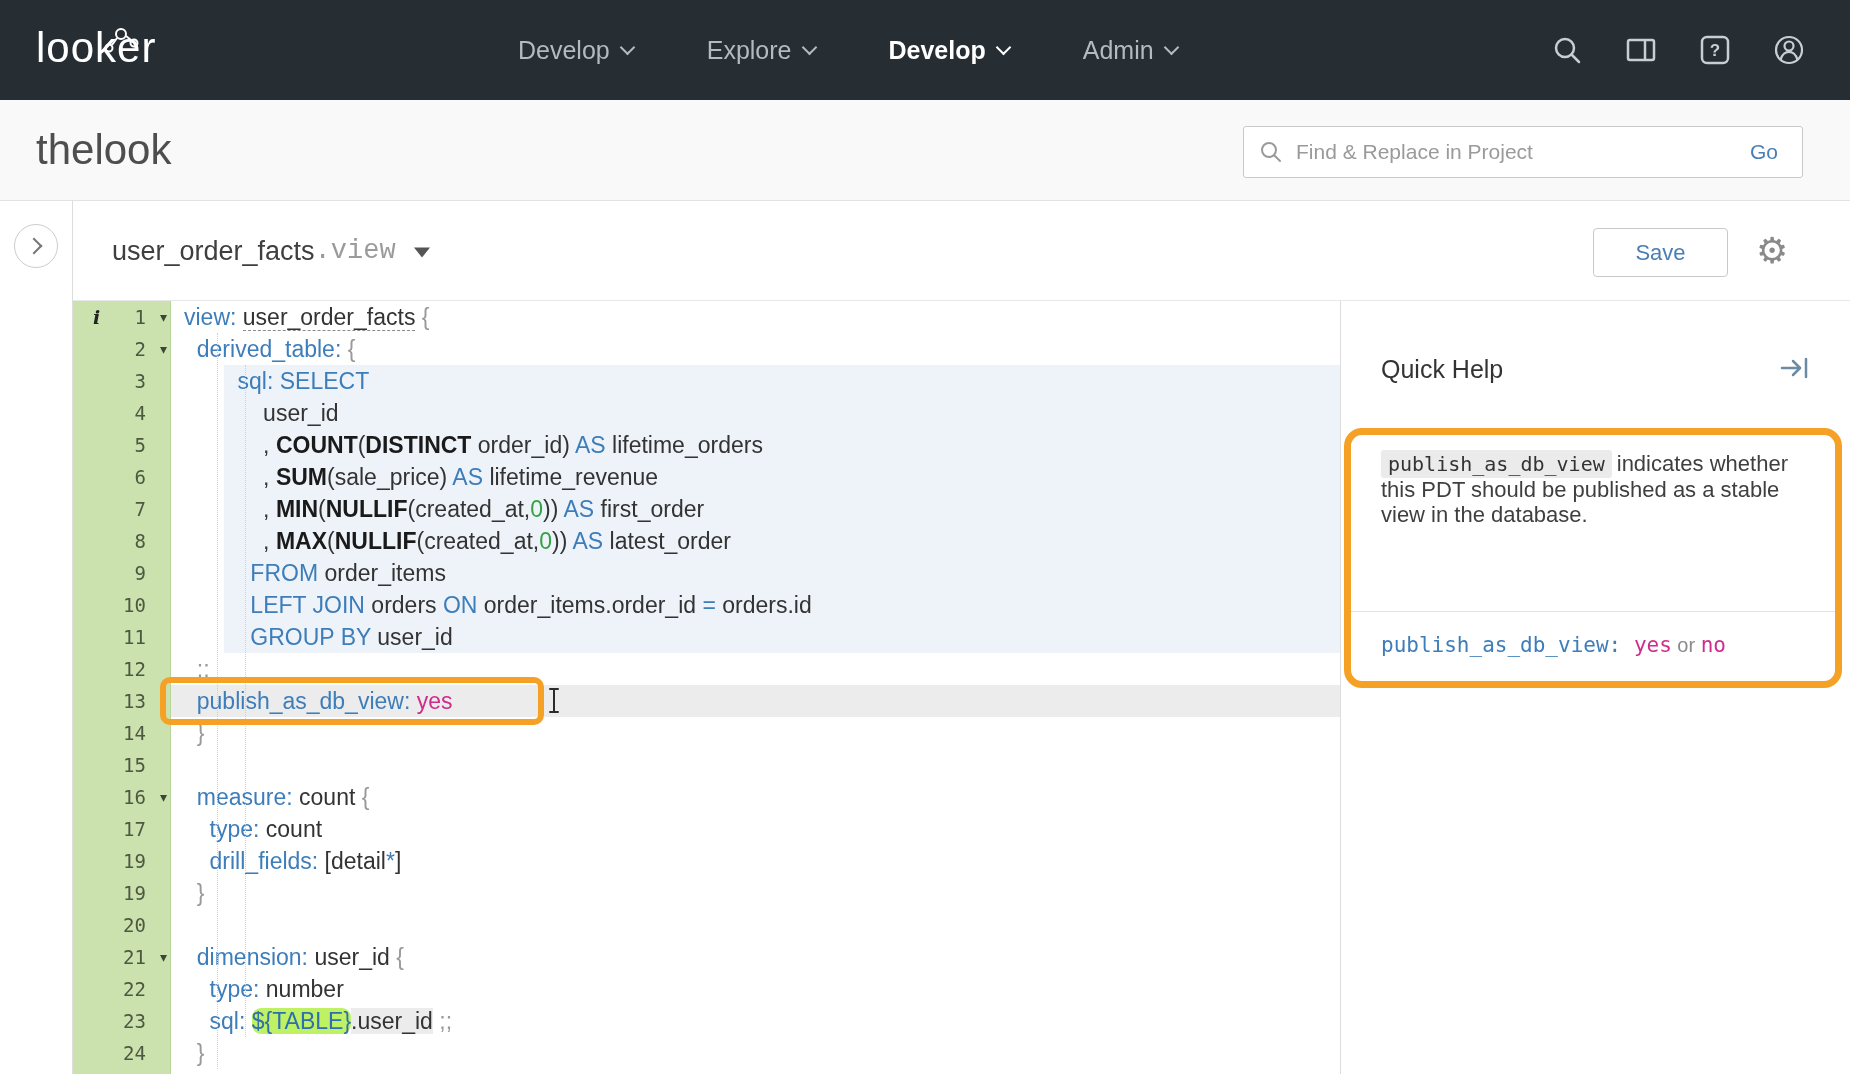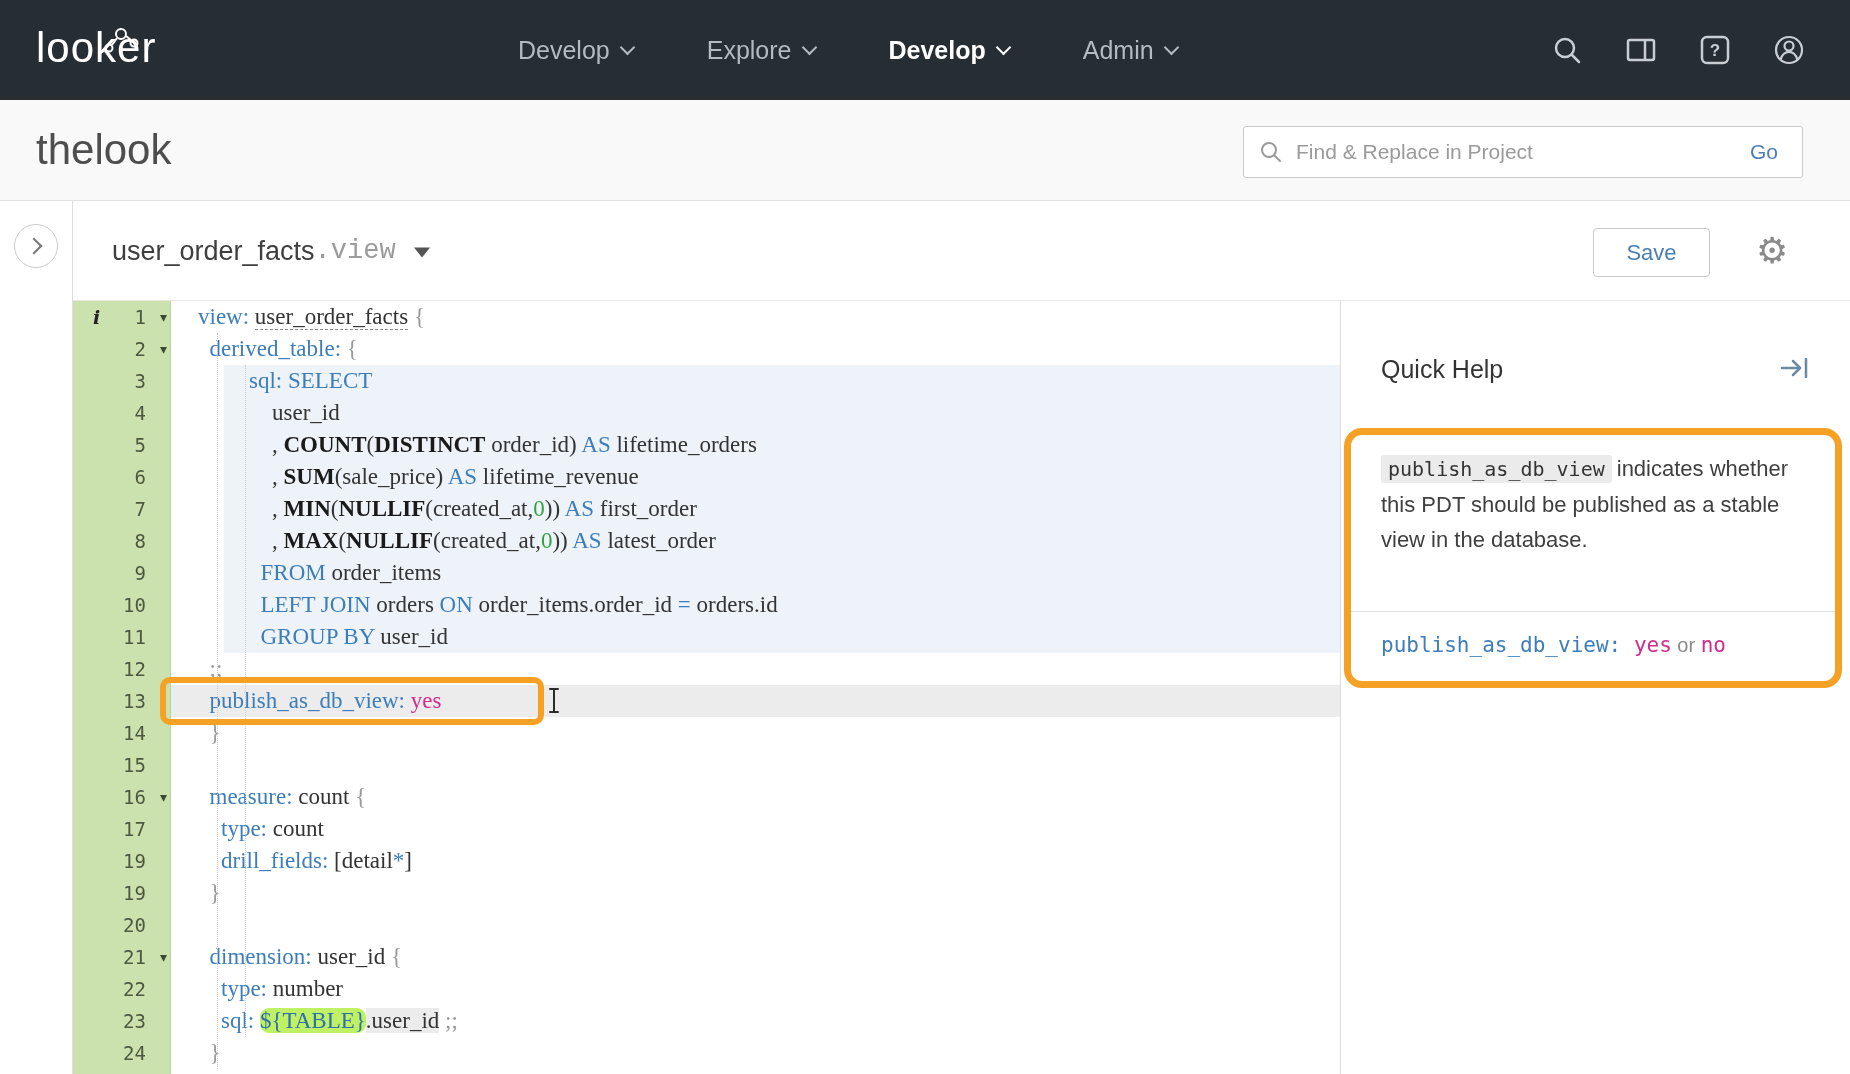--- a/index.html
+++ b/index.html
@@ -40,37 +40,37 @@
                transform:rotate(45deg);margin-left:-4px;}
 
   
   .file-header{position:absolute;left:73px;top:201px;width:1777px;height:100px;background:#fff;
                border-bottom:1px solid #e8e8e8;box-sizing:border-box;}
   .file-title{position:absolute;left:39px;top:50%;transform:translateY(-50%);font-size:27px;color:#3f3f3f;
               display:flex;align-items:center;cursor:pointer;}
   .file-ext{color:#9b9b9b;font-family:Liberation Mono, monospace;}
   .dd-caret{width:0;height:0;border-left:8px solid transparent;border-right:8px solid transparent;
             border-top:10px solid #555;margin-left:18px;margin-top:4px;}
-  .save-btn{position:absolute;left:1520px;top:27px;width:117px;height:49px;border:1px solid #c9c9c9;border-radius:4px;
+  .save-btn{position:absolute;left:1520px;top:27px;width:135px;height:49px;border:1px solid #c9c9c9;border-radius:4px;
             background:#fff;color:var(--link-blue);font-size:22px;cursor:pointer;font-family:"Liberation Sans",sans-serif;}
   .gear{position:absolute;left:1683px;top:50%;transform:translateY(-50%);font-size:36px;color:#8a8a8a;cursor:pointer;}
 
   
   .editor{position:absolute;left:73px;top:301px;width:1267px;height:773px;background:#fff;}
   .gutter{position:absolute;left:0;top:0;width:98px;height:100%;background:var(--gutter-green);
           border-right:1px solid #b7d49a;box-sizing:border-box;}
   .gl{position:relative;height:32px;}
   .lnum{position:absolute;right:24px;top:0;line-height:32px;font-family:"DejaVu Sans Mono",monospace;
         font-size:19px;color:#4c5840;}
   .fold{position:absolute;right:3px;top:0;line-height:32px;font-size:14px;color:#3c4734;}
   .info-i{position:absolute;left:20px;top:0;line-height:32px;font-family:"DejaVu Serif",serif;
           font-style:italic;font-weight:bold;font-size:19px;color:#222;}
   .code{position:absolute;left:98px;top:0;right:0;height:100%;}
-  .cl{position:relative;height:32px;line-height:32px;white-space:pre;font-family:Liberation Serif, serif;
-      font-size:23px;color:#333;padding-left:27px;z-index:1;}
+  .cl{position:relative;height:32px;line-height:32px;white-space:pre;font-family:Liberation Sans, sans-serif;
+      font-size:23px;color:#333;padding-left:13px;z-index:1;}
   .cl.bg-sql{background:linear-gradient(to right,transparent 25px,var(--sql-block-bg) 25px);margin-left:28px;}
   .cl.bg-active{background:var(--active-line-bg);}
   .tk-key{color:var(--code-key-blue);}
   .tk-kw{color:var(--code-key-blue);}
   .tk-fn{color:#1a1a1a;font-weight:bold;}
   .tk-punc{color:#999;}
   .tk-num{color:var(--code-number-green);}
   .tk-val{color:var(--code-value-pink);}
   .tk-def{color:#333;border-bottom:1px dashed #8a8a8a;}
   .tk-table-ref{color:#2f6fad;background:#bef264;border-radius:9px;}
@@ -78,21 +78,21 @@
   .guide{position:absolute;width:0;border-left:1px dotted #cfcfcf;pointer-events:none;z-index:2;}
   #guide1{left:46px;top:32px;height:736px;}
   #guide2{left:74px;top:64px;height:672px;}
 
   .panel-divider{position:absolute;left:1340px;top:301px;width:1px;height:773px;background:#ddd;}
 
   
   .qh{position:absolute;left:1341px;top:301px;width:509px;height:773px;background:#fff;}
   .qh-title{position:absolute;left:40px;top:54px;font-size:25px;color:#333;margin:0;font-weight:400;}
   .qh-collapse{position:absolute;right:40px;top:56px;cursor:pointer;}
-  .qh-para{position:absolute;left:40px;top:150px;width:414px;font-size:22px;line-height:35px;color:#3f3f3f;margin:0;}
+  .qh-para{position:absolute;left:40px;top:150px;width:414px;font-size:22px;line-height:25px;color:#3f3f3f;margin:0;}
   .chip{font-family:"DejaVu Sans Mono",monospace;font-size:20px;background:#ebebeb;color:#333;
         padding:2px 7px;border-radius:3px;margin-right:5px;}
   .qh-divider{position:absolute;left:3px;top:310px;width:498px;height:1px;background:#e4e4e4;}
   .qh-syntax{position:absolute;left:40px;top:332px;font-family:"DejaVu Sans Mono",monospace;font-size:21px;}
   .qh-tok-key{color:var(--code-key-blue);}
   .qh-tok-val{color:var(--code-value-pink);}
   .qh-tok-dim{color:#8a8a8a;font-family:"Liberation Sans",sans-serif;font-size:20px;}
 
   
   .annotation-box{position:absolute;pointer-events:none;z-index:20;box-sizing:border-box;}

